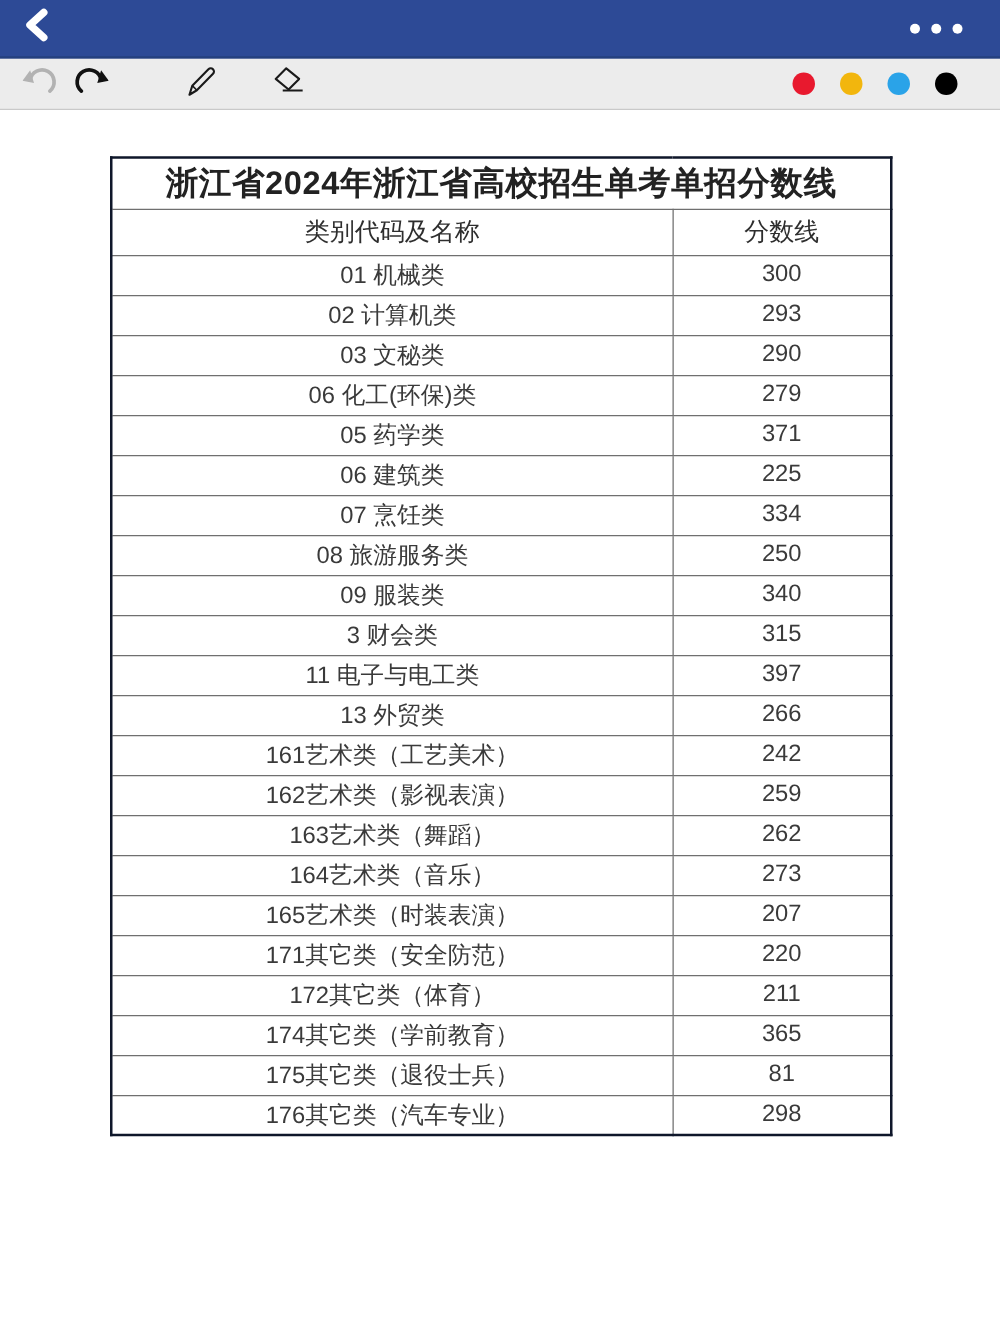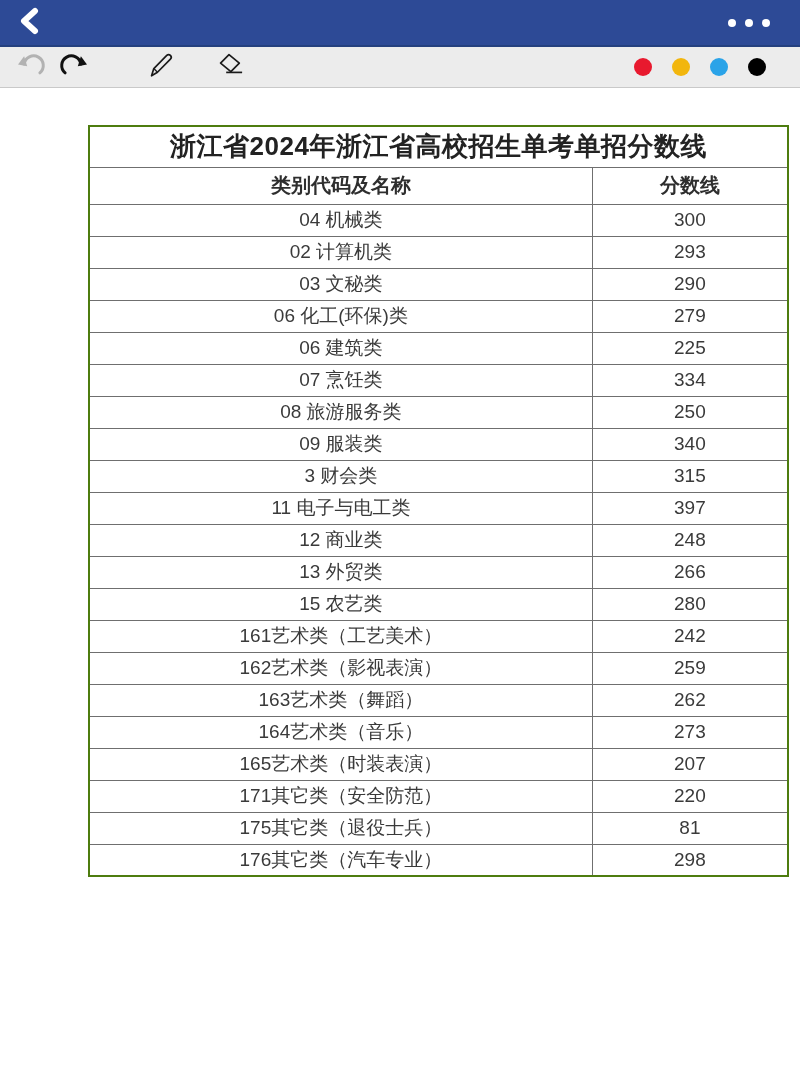--- a/index.html
+++ b/index.html
@@ -35,44 +35,44 @@
   .tool-pen    { margin-left: 57px; }
   .tool-eraser { margin-left: 39px; }
   .toolbar-spacer { flex: 1; }
   .palette { display: flex; gap: 20px; margin-right: 34px; }
   .color-dot { width: 18px; height: 18px; border-radius: 50%; cursor: pointer; }
 
   
   .content { width: 800px; height: 979px; background: #ffffff; }
   table.score-table {
     border-collapse: collapse;
-    width: 701px;
+    width: 626px;
     margin: 37px 0 0 88px;
-    border: 2px solid #4d7c0f;
+    border: 2px solid #0f172a;
     table-layout: fixed;
     color: #333333;
   }
   .score-table td, .score-table th {
     border: 1px solid #6f6f6f;
     text-align: center;
     vertical-align: middle;
     overflow: hidden;
     white-space: nowrap;
   }
   .score-table .title-cell {
     height: 41px;
     font-size: 26px;
     font-weight: 700;
     color: #222222;
     letter-spacing: 0.5px;
   }
   .score-table th {
     height: 37px;
     font-size: 20px;
-    font-weight: 700;
+    font-weight: 400;
     color: #2e2e2e;
   }
   .score-table tbody td {
     height: 32px;
     font-size: 19px;
     font-weight: 400;
     color: #3a3a3a;
   }
   .col-category { width: 72%; }
   .col-score    { width: 28%; }
@@ -149,39 +149,43 @@
       <tr>
         <td class="title-cell" colspan="2">浙江省2024年浙江省高校招生单考单招分数线</td>
       </tr>
       <tr>
         <th>类别代码及名称</th>
         <th>分数线</th>
       </tr>
     </thead>
     <tbody>
   <tr>
-    <td>04 机械类</td>
+    <td>01 机械类</td>
     <td>300</td>
   </tr>
 
   <tr>
     <td>02 计算机类</td>
     <td>293</td>
   </tr>
 
   <tr>
     <td>03 文秘类</td>
     <td>290</td>
   </tr>
 
   <tr>
     <td>06 化工(环保)类</td>
     <td>279</td>
   </tr>
 
+  <tr>
+    <td>05 药学类</td>
+    <td>371</td>
+  </tr>
 
   <tr>
     <td>06 建筑类</td>
     <td>225</td>
   </tr>
 
   <tr>
     <td>07 烹饪类</td>
     <td>334</td>
   </tr>
@@ -199,35 +203,27 @@
   <tr>
     <td>3 财会类</td>
     <td>315</td>
   </tr>
 
   <tr>
     <td>11 电子与电工类</td>
     <td>397</td>
   </tr>
 
-  <tr>
-    <td>12 商业类</td>
-    <td>248</td>
-  </tr>
 
   <tr>
     <td>13 外贸类</td>
     <td>266</td>
   </tr>
 
 
-  <tr>
-    <td>15 农艺类</td>
-    <td>280</td>
-  </tr>
 
   <tr>
     <td>161艺术类（工艺美术）</td>
     <td>242</td>
   </tr>
 
   <tr>
     <td>162艺术类（影视表演）</td>
     <td>259</td>
   </tr>
@@ -245,21 +241,29 @@
   <tr>
     <td>165艺术类（时装表演）</td>
     <td>207</td>
   </tr>
 
   <tr>
     <td>171其它类（安全防范）</td>
     <td>220</td>
   </tr>
 
-
+  <tr>
+    <td>172其它类（体育）</td>
+    <td>211</td>
+  </tr>
+
+  <tr>
+    <td>174其它类（学前教育）</td>
+    <td>365</td>
+  </tr>
 
   <tr>
     <td>175其它类（退役士兵）</td>
     <td>81</td>
   </tr>
 
   <tr>
     <td>176其它类（汽车专业）</td>
     <td>298</td>
   </tr>

